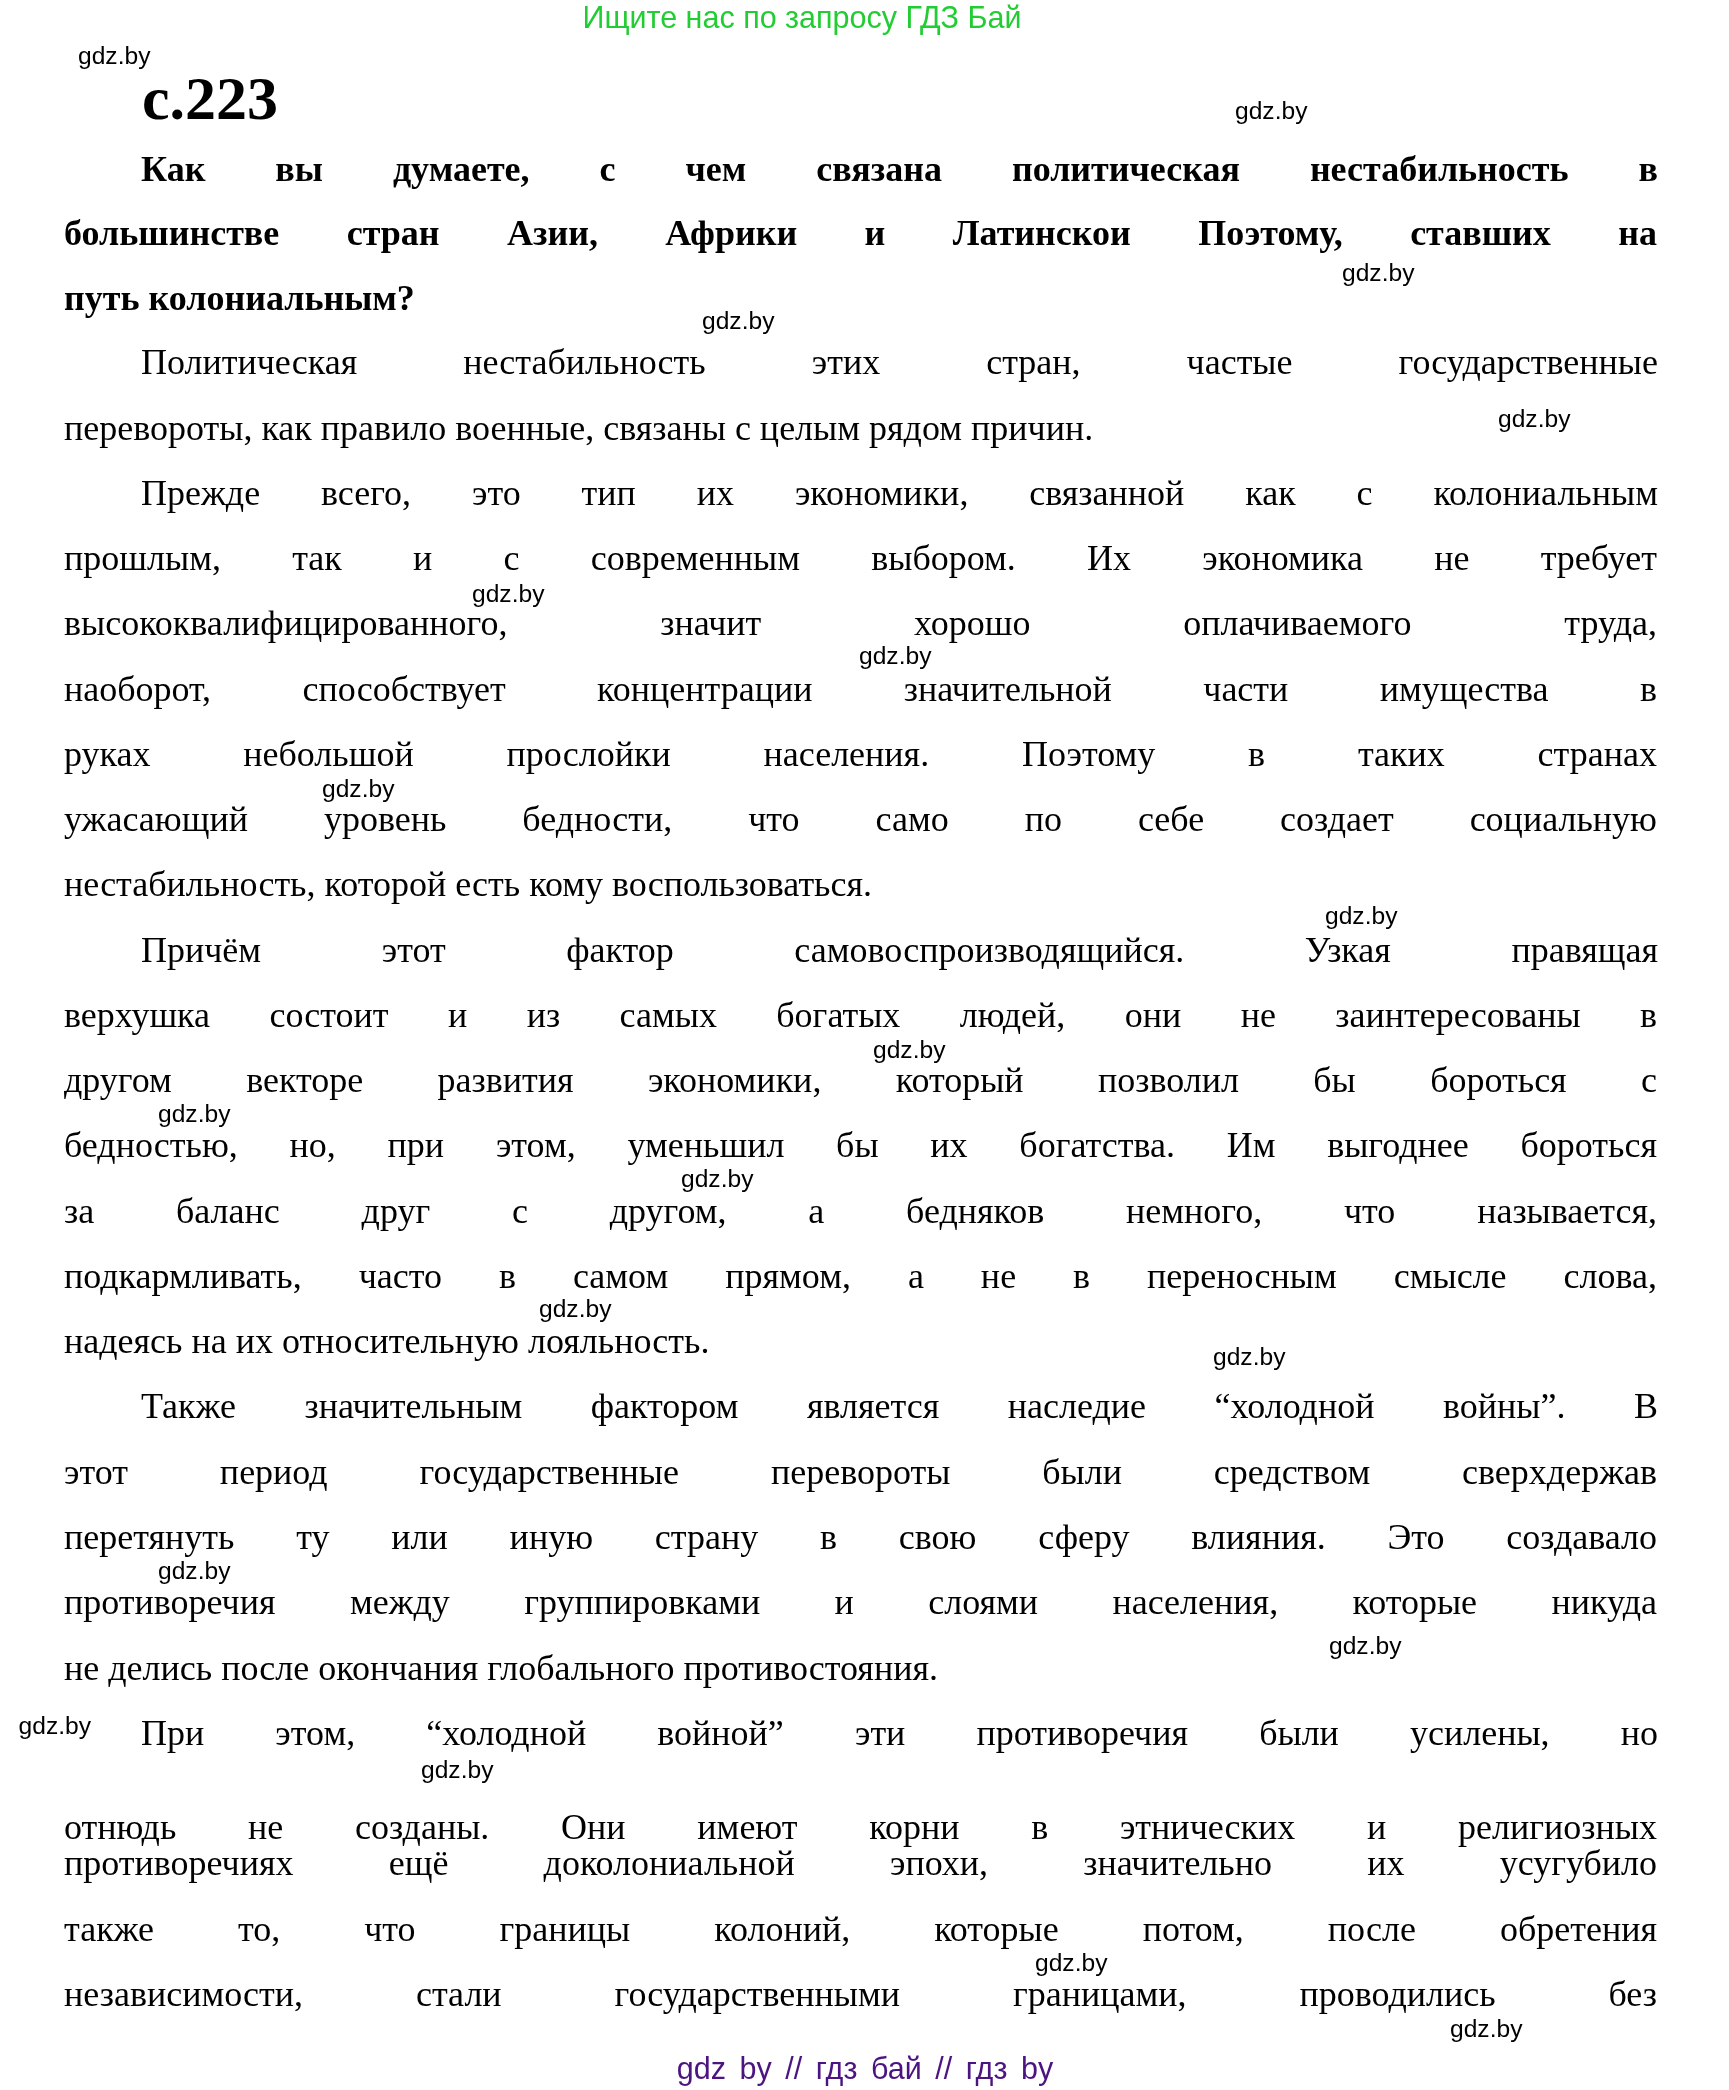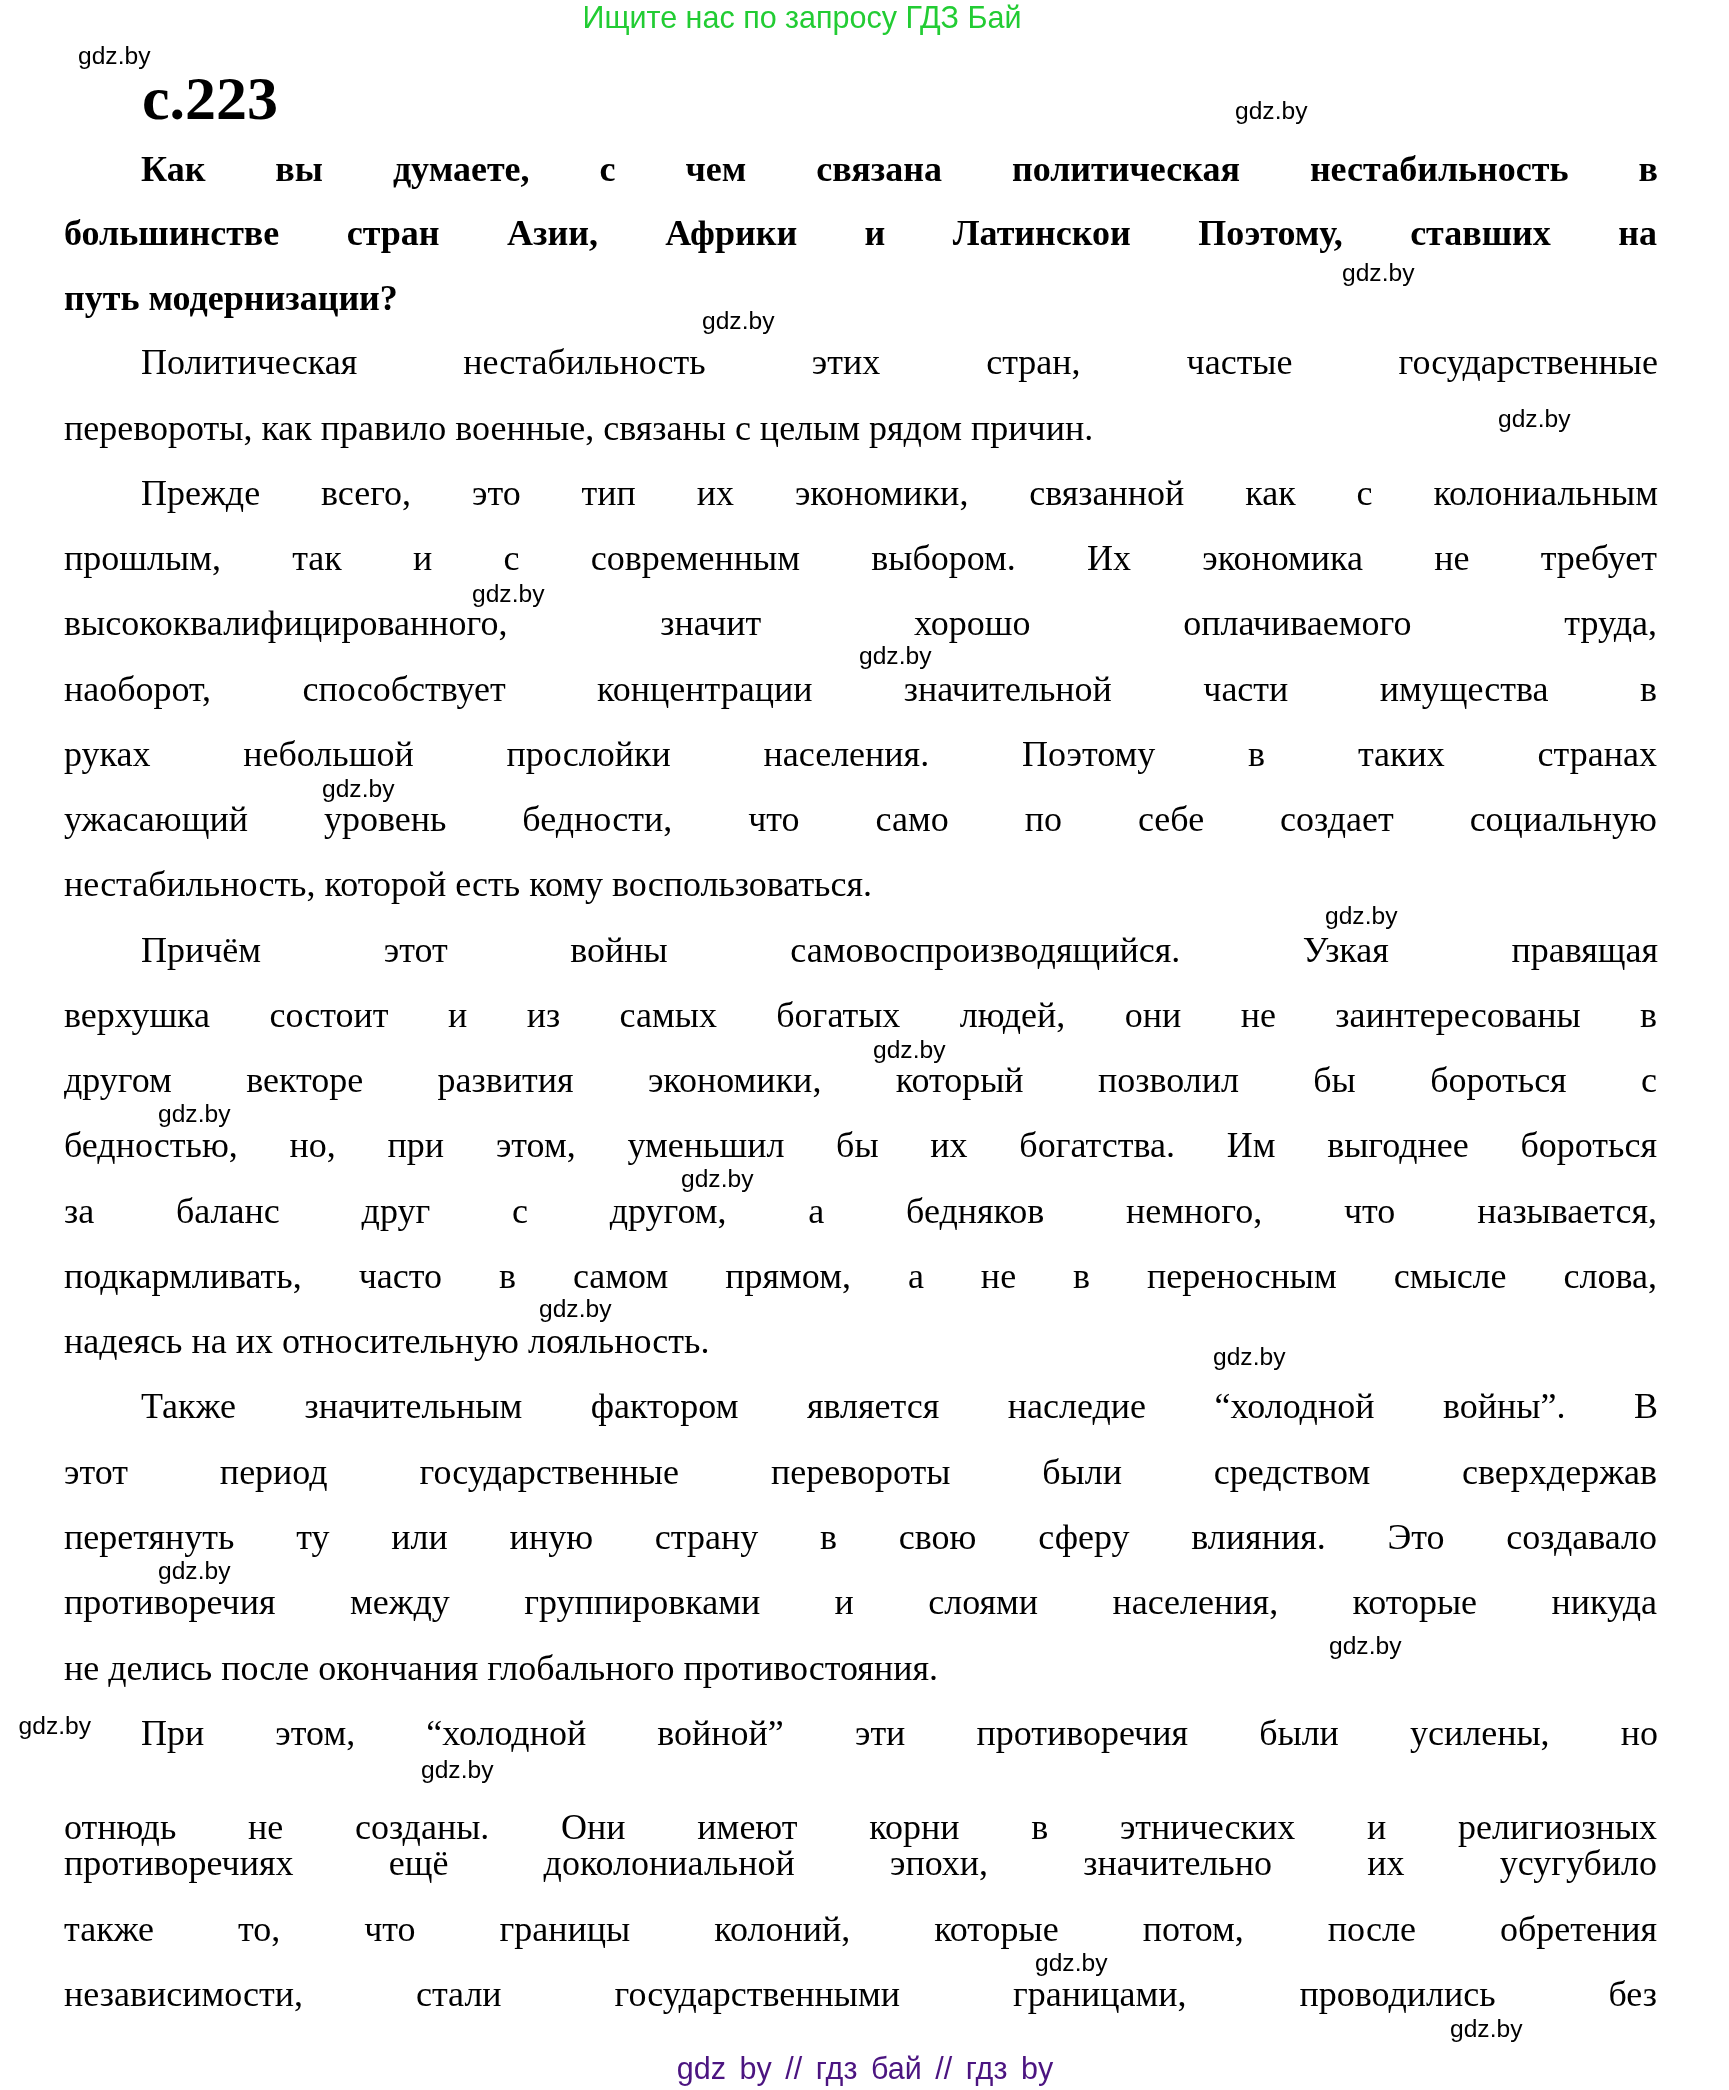--- a/index.html
+++ b/index.html
@@ -15,32 +15,32 @@
 </style>
 </head>
 <body>
 
 <div class="top-banner">Ищите нас по запросу ГДЗ Бай</div>
 
 <div class="page-no">с.223</div>
 
 <div class="line bold indent" style="top:144px">Как вы думаете, с чем связана политическая нестабильность в</div>
 <div class="line bold" style="top:208px">большинстве стран Азии, Африки и Латинскои Поэтому, ставших на</div>
-<div class="line bold last" style="top:273px">путь модернизации?</div>
+<div class="line bold last" style="top:273px">путь колониальным?</div>
 
 <div class="line indent" style="top:337px">Политическая нестабильность этих стран, частые государственные</div>
 <div class="line last" style="top:403px">перевороты, как правило военные, связаны с целым рядом причин.</div>
 <div class="line indent" style="top:468px">Прежде всего, это тип их экономики, связанной как с колониальным</div>
 <div class="line" style="top:533px">прошлым, так и с современным выбором. Их экономика не требует</div>
 <div class="line" style="top:598px">высококвалифицированного, значит хорошо оплачиваемого труда,</div>
 <div class="line" style="top:664px">наоборот, способствует концентрации значительной части имущества в</div>
 <div class="line" style="top:729px">руках небольшой прослойки населения. Поэтому в таких странах</div>
 <div class="line" style="top:794px">ужасающий уровень бедности, что само по себе создает социальную</div>
 <div class="line last" style="top:859px">нестабильность, которой есть кому воспользоваться.</div>
-<div class="line indent" style="top:925px">Причём этот войны самовоспроизводящийся. Узкая правящая</div>
+<div class="line indent" style="top:925px">Причём этот фактор самовоспроизводящийся. Узкая правящая</div>
 <div class="line" style="top:990px">верхушка состоит и из самых богатых людей, они не заинтересованы в</div>
 <div class="line" style="top:1055px">другом векторе развития экономики, который позволил бы бороться с</div>
 <div class="line" style="top:1120px">бедностью, но, при этом, уменьшил бы их богатства. Им выгоднее бороться</div>
 <div class="line" style="top:1186px">за баланс друг с другом, а бедняков немного, что называется,</div>
 <div class="line" style="top:1251px">подкармливать, часто в самом прямом, а не в переносным смысле слова,</div>
 <div class="line last" style="top:1316px">надеясь на их относительную лояльность.</div>
 <div class="line indent" style="top:1381px">Также значительным фактором является наследие “холодной войны”. В</div>
 <div class="line" style="top:1447px">этот период государственные перевороты были средством сверхдержав</div>
 <div class="line" style="top:1512px">перетянуть ту или иную страну в свою сферу влияния. Это создавало</div>
 <div class="line" style="top:1577px">противоречия между группировками и слоями населения, которые никуда</div>

